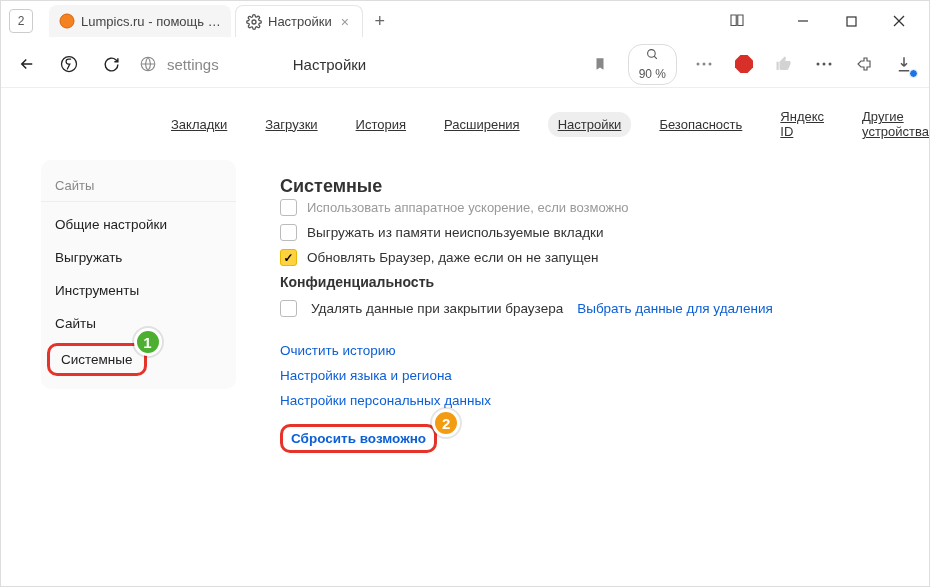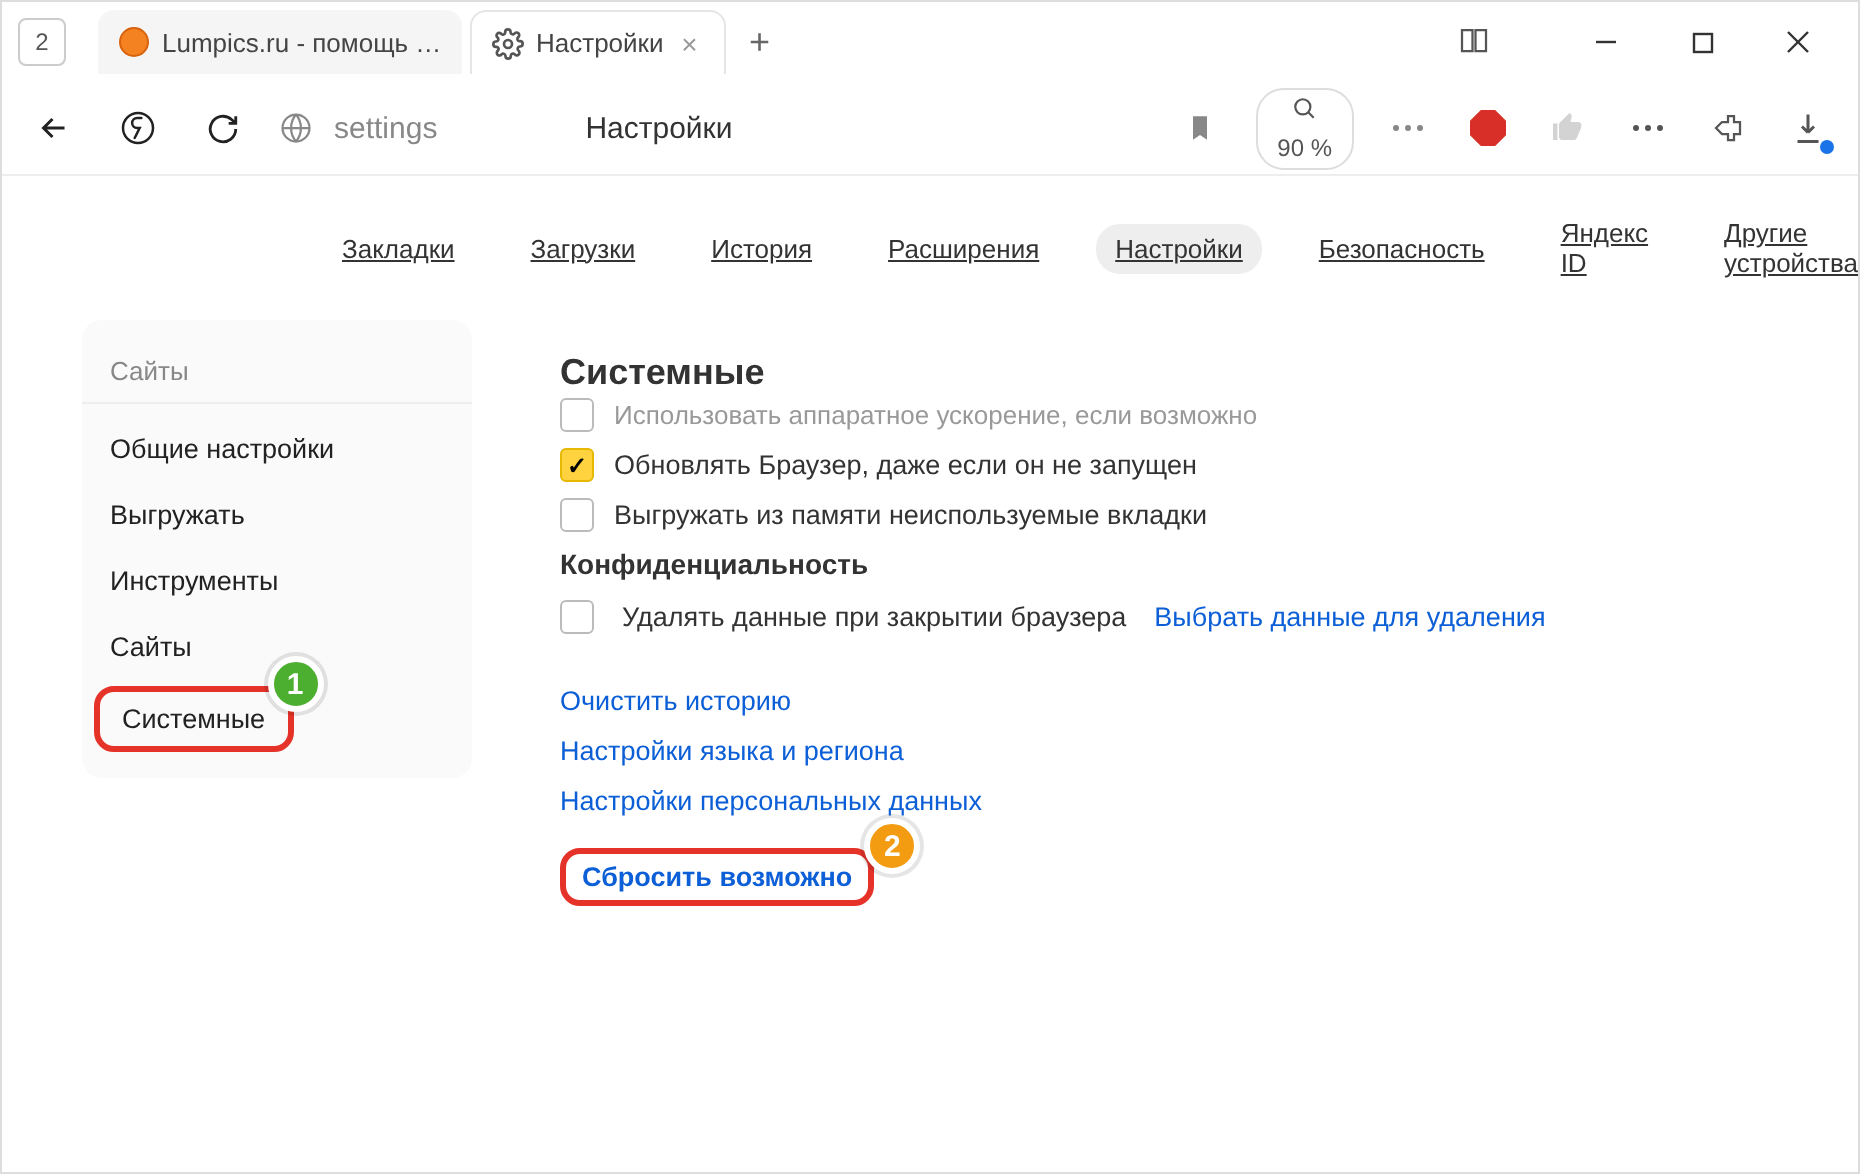--- a/index.html
+++ b/index.html
@@ -343,26 +343,26 @@
     </div>
   </div>
 
   <div class="content">
     <h2>Системные</h2>
     <div class="chk-row cutoff">
       <div class="chk"></div>
       <span style="color:#999">Использовать аппаратное ускорение, если возможно</span>
     </div>
     <div class="chk-row">
+      <div class="chk"></div>
+      <span>Выгружать из памяти неиспользуемые вкладки</span>
+    </div>
+    <div class="chk-row">
       <div class="chk checked"></div>
       <span>Обновлять Браузер, даже если он не запущен</span>
-    </div>
-    <div class="chk-row">
-      <div class="chk"></div>
-      <span>Выгружать из памяти неиспользуемые вкладки</span>
     </div>
 
     <div class="subhead">Конфиденциальность</div>
     <div class="chk-row inline-row">
       <div class="chk"></div>
       <span>Удалять данные при закрытии браузера</span>
       <span class="link">Выбрать данные для удаления</span>
     </div>
 
     <div class="link-list" style="margin-top:26px">

